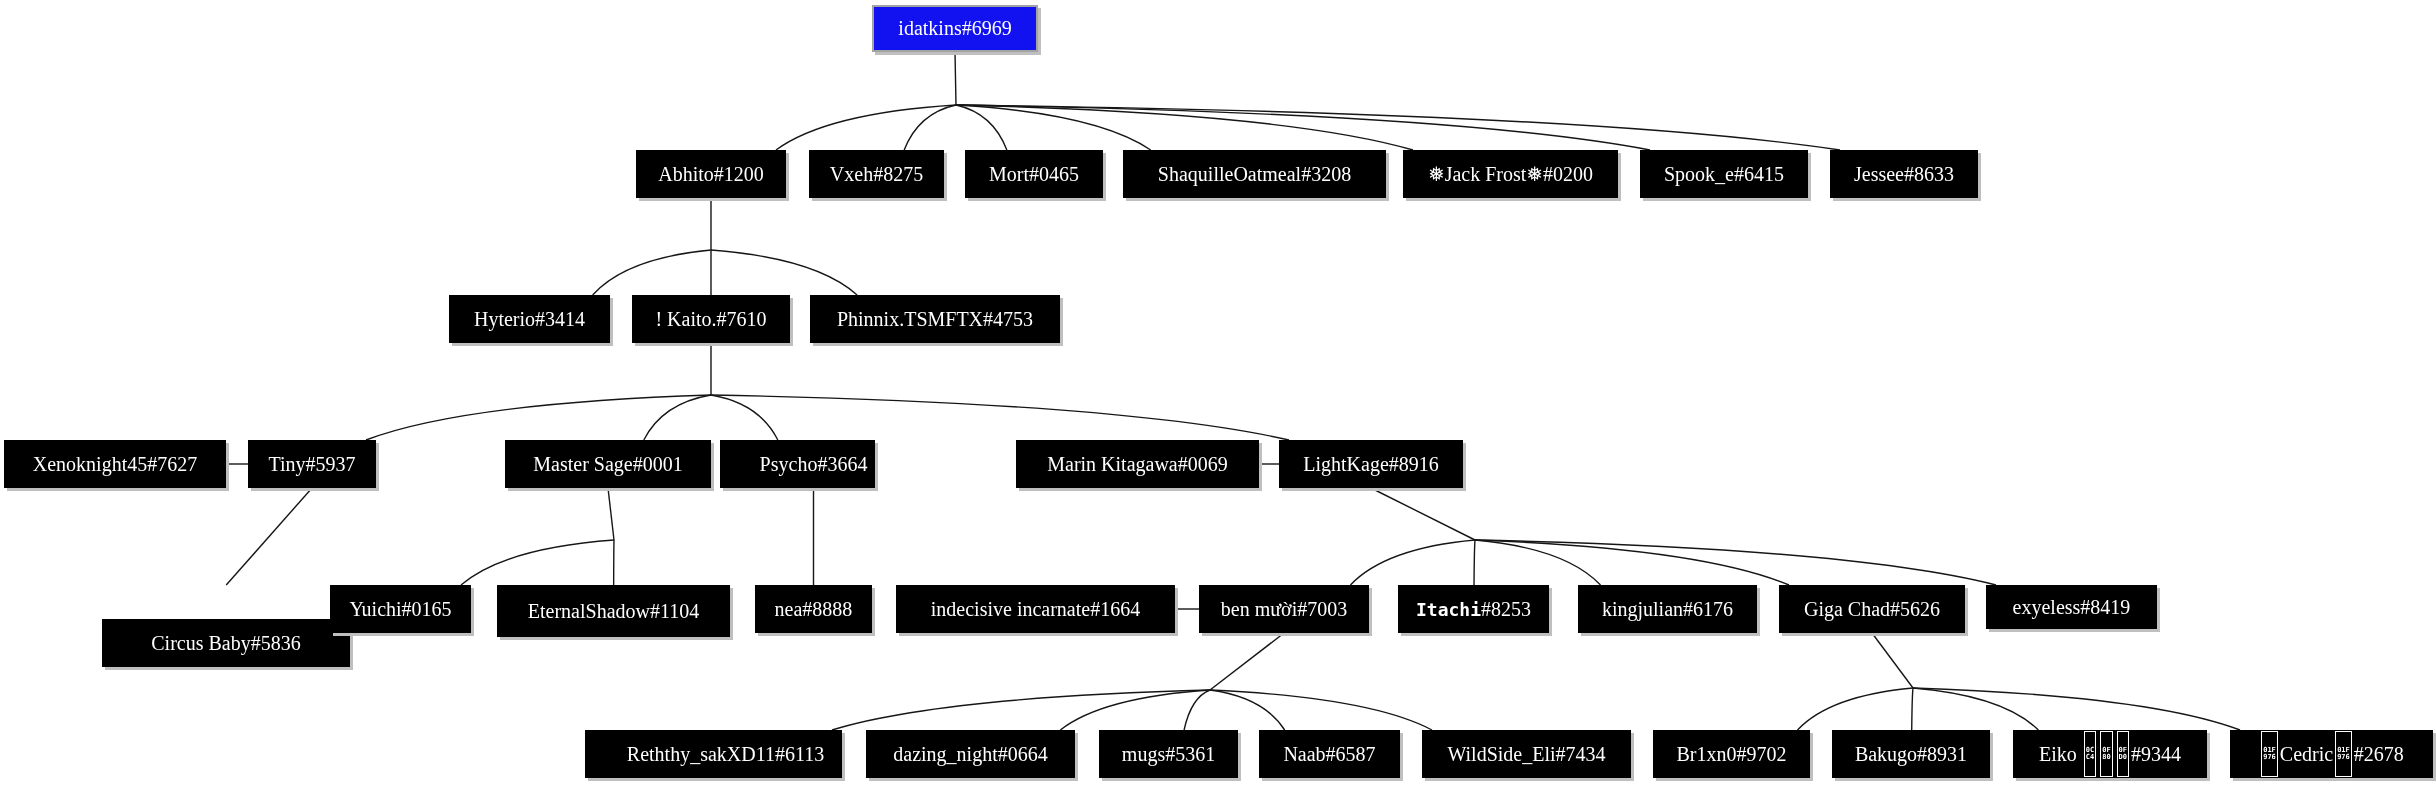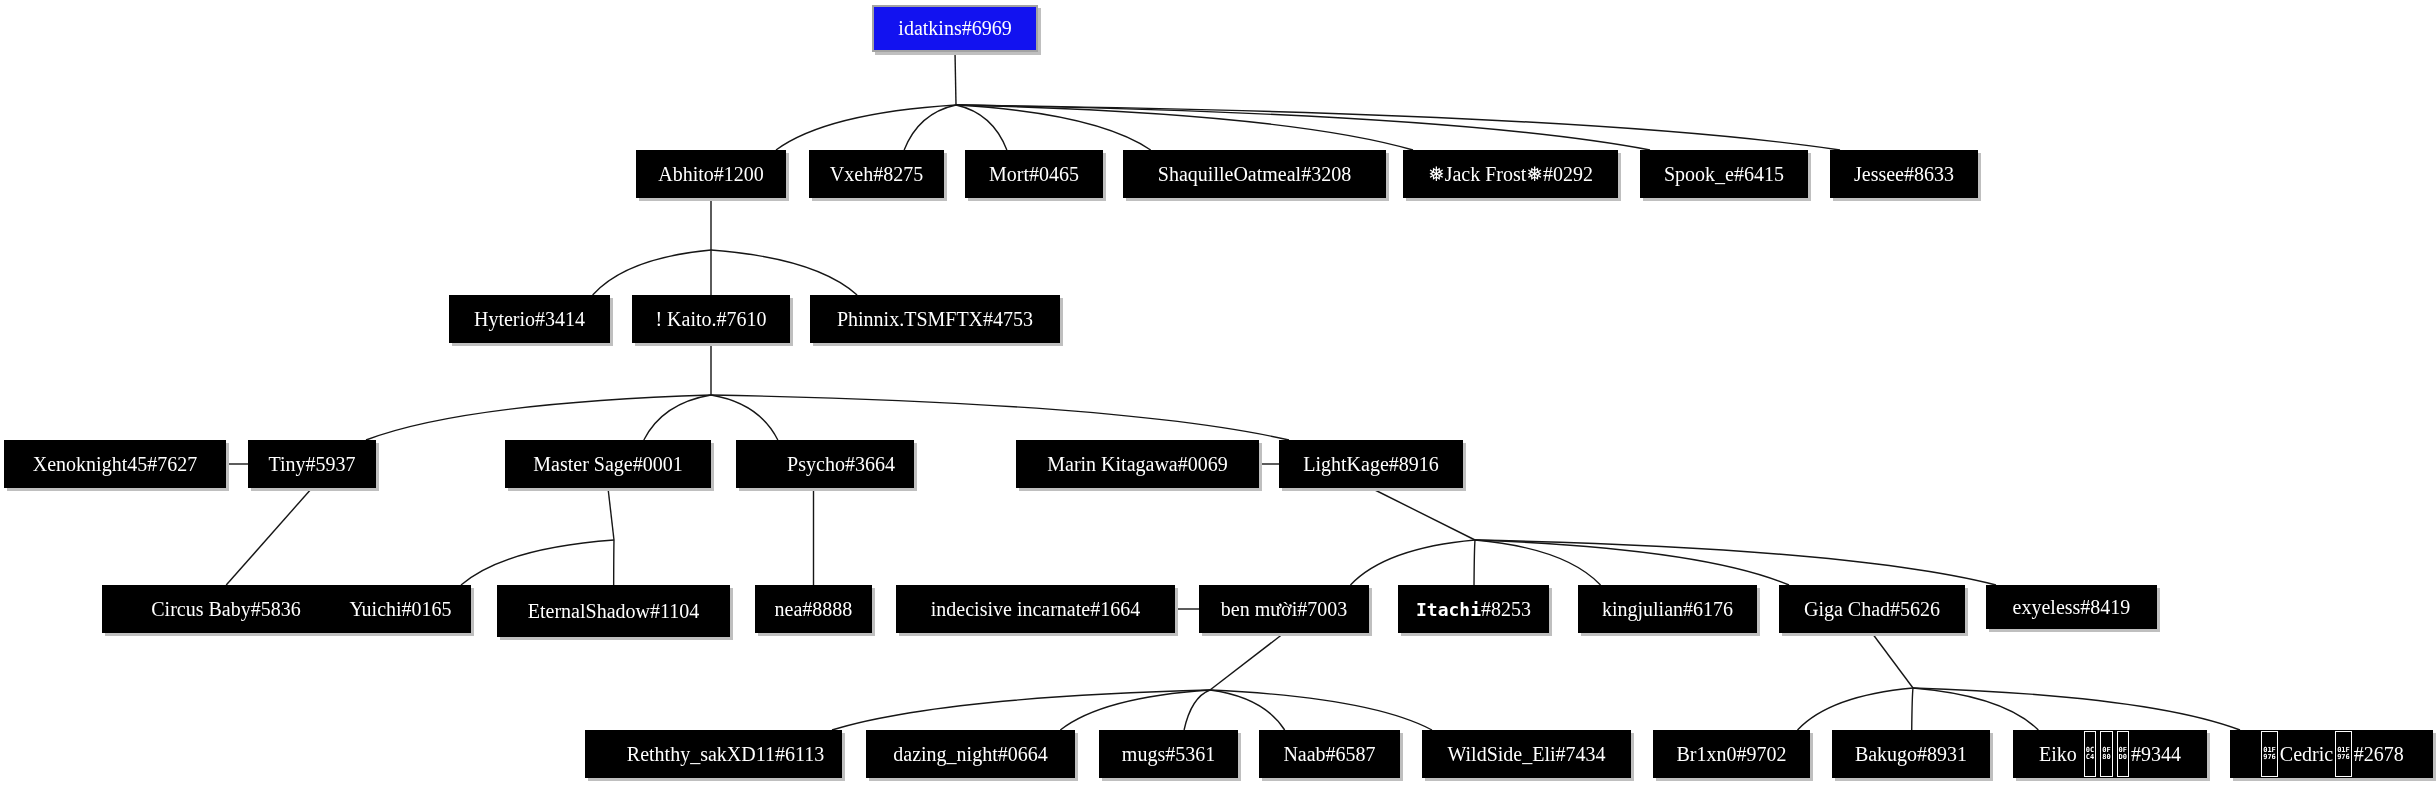--- a/index.html
+++ b/index.html
@@ -87,33 +87,33 @@
       <path d="M226,464 L248,464" fill="none" stroke="#161616" stroke-width="1.4"></path>
       <path d="M1259,464 L1279,464" fill="none" stroke="#161616" stroke-width="1.4"></path>
       <path d="M1175,609 L1199,609" fill="none" stroke="#161616" stroke-width="1.4"></path>
     </svg>
   <div class="node-layer">
       <div class="node root" style="left: 872px; top: 5px; width: 166px; height: 47px;"><span>idatkins#6969</span></div>
       <div class="node" style="left: 636px; top: 150px; width: 150px; height: 48px;"><span>Abhito#1200</span></div>
       <div class="node" style="left: 809px; top: 150px; width: 135px; height: 48px;"><span>Vxeh#8275</span></div>
       <div class="node" style="left: 965px; top: 150px; width: 138px; height: 48px;"><span>Mort#0465</span></div>
       <div class="node" style="left: 1123px; top: 150px; width: 263px; height: 48px;"><span>ShaquilleOatmeal#3208</span></div>
-      <div class="node" style="left: 1403px; top: 150px; width: 215px; height: 48px;"><span>❅Jack Frost❅#0292</span></div>
+      <div class="node" style="left: 1403px; top: 150px; width: 215px; height: 48px;"><span>❅Jack Frost❅#0200</span></div>
       <div class="node" style="left: 1640px; top: 150px; width: 168px; height: 48px;"><span>Spook_e#6415</span></div>
       <div class="node" style="left: 1830px; top: 150px; width: 148px; height: 48px;"><span>Jessee#8633</span></div>
       <div class="node" style="left: 449px; top: 295px; width: 161px; height: 48px;"><span>Hyterio#3414</span></div>
       <div class="node" style="left: 632px; top: 295px; width: 158px; height: 48px;"><span>! Kaito.#7610</span></div>
       <div class="node" style="left: 810px; top: 295px; width: 250px; height: 48px;"><span>Phinnix.TSMFTX#4753</span></div>
       <div class="node" style="left: 4px; top: 440px; width: 222px; height: 48px;"><span>Xenoknight45#7627</span></div>
       <div class="node" style="left: 248px; top: 440px; width: 128px; height: 48px;"><span>Tiny#5937</span></div>
       <div class="node" style="left: 505px; top: 440px; width: 206px; height: 48px;"><span>Master Sage#0001</span></div>
-      <div class="node" style="left: 736px; top: 440px; width: 178px; height: 48px; padding-left: 32px;"><span>Psycho#3664</span></div>
+      <div class="node" style="left: 720px; top: 440px; width: 155px; height: 48px; padding-left: 32px;"><span>Psycho#3664</span></div>
       <div class="node" style="left: 1016px; top: 440px; width: 243px; height: 48px;"><span>Marin Kitagawa#0069</span></div>
       <div class="node" style="left: 1279px; top: 440px; width: 184px; height: 48px;"><span>LightKage#8916</span></div>
-      <div class="node" style="left: 102px; top: 585px; width: 248px; height: 48px;"><span>Circus Baby#5836</span></div>
+      <div class="node" style="left: 102px; top: 619px; width: 248px; height: 48px;"><span>Circus Baby#5836</span></div>
       <div class="node" style="left: 330px; top: 585px; width: 141px; height: 48px;"><span>Yuichi#0165</span></div>
       <div class="node" style="left: 497px; top: 585px; width: 233px; height: 52px;"><span>EternalShadow#1104</span></div>
       <div class="node" style="left: 755px; top: 585px; width: 117px; height: 48px;"><span>nea#8888</span></div>
       <div class="node" style="left: 896px; top: 585px; width: 279px; height: 48px;"><span>indecisive incarnate#1664</span></div>
       <div class="node" style="left: 1199px; top: 585px; width: 170px; height: 48px;"><span>ben mười#7003</span></div>
       <div class="node" style="left: 1398px; top: 585px; width: 151px; height: 48px;"><span class="part-mono">Itachi</span><span>#8253</span></div>
       <div class="node" style="left: 1578px; top: 585px; width: 179px; height: 48px;"><span>kingjulian#6176</span></div>
       <div class="node" style="left: 1779px; top: 585px; width: 186px; height: 48px;"><span>Giga Chad#5626</span></div>
       <div class="node" style="left: 1986px; top: 585px; width: 171px; height: 44px;"><span>exyeless#8419</span></div>
       <div class="node" style="left: 585px; top: 730px; width: 257px; height: 48px; padding-left: 24px;"><span>Reththy_sakXD11#6113</span></div>

